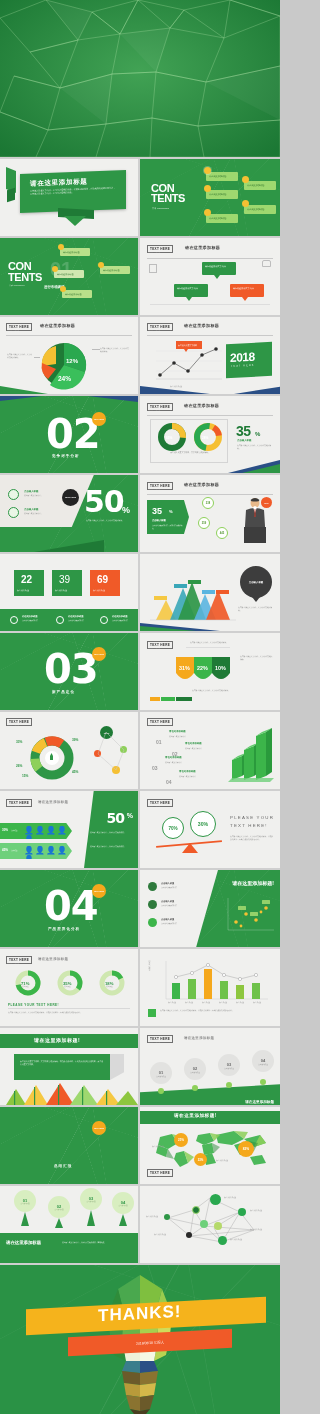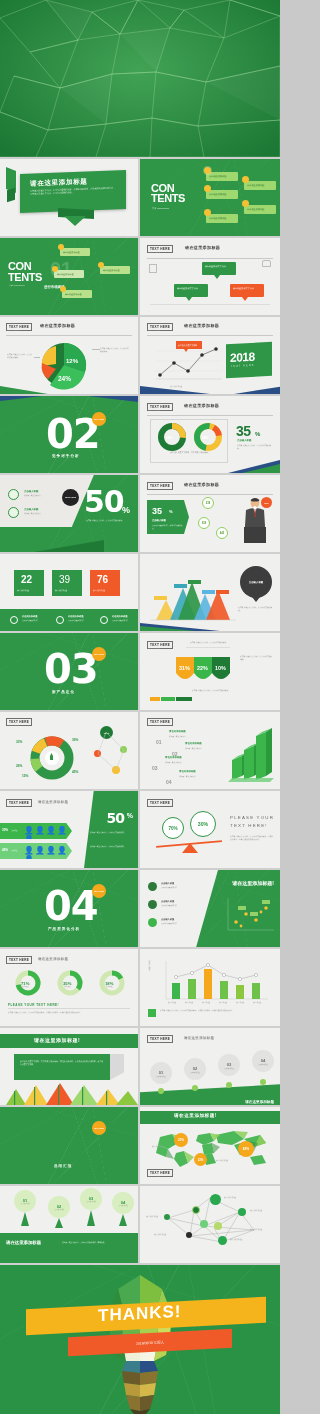--- a/index.html
+++ b/index.html
@@ -332,21 +332,21 @@
   <div class="slide s-light" style="left:0;top:554px;width:138px;height:77px;">
     <div style="position:absolute;left:14px;top:16px;width:30px;height:26px;background:#2e9646;">
       <span style="position:absolute;left:7px;top:4px;font-size:10px;color:#fff;font-weight:bold;">22</span>
       <span style="position:absolute;left:3px;top:19px;font-size:2px;color:rgba(255,255,255,.9);">点击输入标题</span>
       </div>
     <div style="position:absolute;left:52px;top:16px;width:30px;height:26px;background:#2e9646;">
       <span style="position:absolute;left:7px;top:4px;font-size:10px;color:#fff;font-weight:normal;">39</span>
       <span style="position:absolute;left:3px;top:19px;font-size:2px;color:rgba(255,255,255,.9);">点击输入标题</span>
       </div>
     <div style="position:absolute;left:90px;top:16px;width:30px;height:26px;background:#f05a28;">
-      <span style="position:absolute;left:7px;top:4px;font-size:10px;color:#fff;font-weight:bold;">76</span>
+      <span style="position:absolute;left:7px;top:4px;font-size:10px;color:#fff;font-weight:bold;">69</span>
       <span style="position:absolute;left:3px;top:19px;font-size:2px;color:rgba(255,255,255,.9);">点击输入标题</span>
       </div>
     <div style="position:absolute;left:0;bottom:0;width:138px;height:22px;background:#2e9646;">
       <div class="dot" style="left:10px;top:7px;width:8px;height:8px;border:.8px solid #fff;"></div>
       <span style="position:absolute;left:22px;top:6px;font-size:2.2px;color:#fff;font-weight:bold;">请在此添加标题</span>
       <span class="loremW" style="left:22px;top:10px;width:26px;font-size:1.6px;">点击输入简要文字内容</span>
       <div class="dot" style="left:56px;top:7px;width:8px;height:8px;border:.8px solid #fff;"></div>
       <span style="position:absolute;left:68px;top:6px;font-size:2.2px;color:#fff;font-weight:bold;">请在此添加标题</span>
       <span class="loremW" style="left:68px;top:10px;width:26px;font-size:1.6px;">点击输入简要文字内容</span>
       <div class="dot" style="left:100px;top:7px;width:8px;height:8px;border:.8px solid #fff;"></div>

